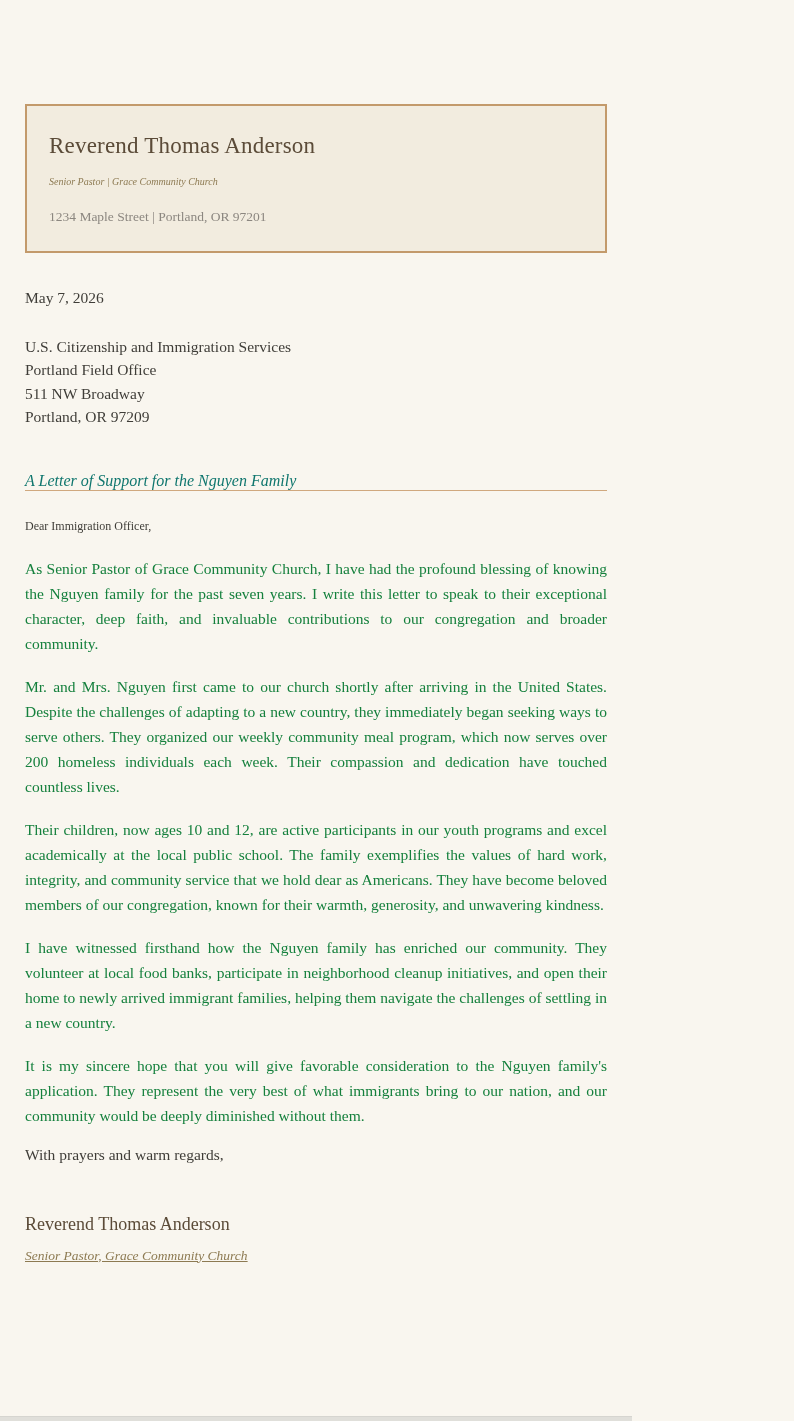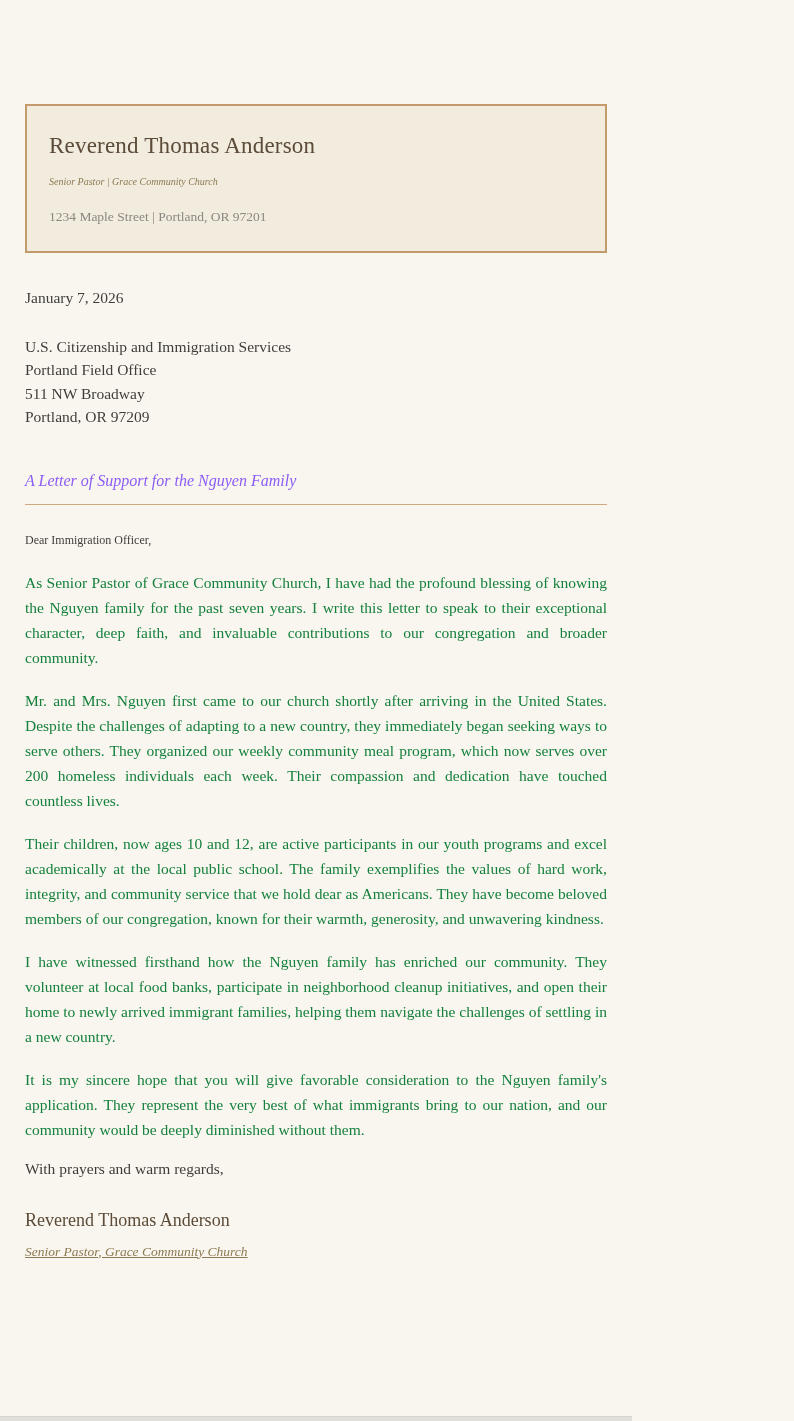--- a/index.html
+++ b/index.html
@@ -57,42 +57,41 @@
   .recipient {
     font-size: 15.5px;
     line-height: 23.5px;
     margin-bottom: 43px;
   }
 
   
   .subject {
     font-size: 16px;
     font-style: italic;
-    color: #8b5cf6;
-    padding-bottom: 14px;
+    color: #0f766e;
     border-bottom: 1px solid #d0a87e;
     margin-bottom: 28px;
   }
 
   
   .salutation {
     font-size: 12px;
     margin-bottom: 22px;
   }
   .body-paragraph {
     font-size: 15.5px;
     line-height: 25px;
     text-align: justify;
     margin-bottom: 18px;
     color: #15803d;
   }
   .closing {
     font-size: 15.5px;
     margin-top: 2px;
-    margin-bottom: 32px;
+    margin-bottom: 50px;
   }
 
   
   .signature-name {
     font-size: 18px;
     color: #5b4b38;
     margin-bottom: 13px;
   }
   .signature-title {
     font-size: 13.5px;
@@ -119,21 +118,21 @@
   <div class="content">
 
     <div class="letterhead">
       <div class="letterhead-name">Reverend Thomas Anderson</div>
       <div class="letterhead-title">Senior Pastor | Grace Community Church</div>
       <div class="letterhead-contact">
         <div>1234 Maple Street | Portland, OR 97201</div>
       </div>
     </div>
 
-    <div class="date-line">January 7, 2026</div>
+    <div class="date-line">May 7, 2026</div>
 
     <div class="recipient">
       <div>U.S. Citizenship and Immigration Services</div>
       <div>Portland Field Office</div>
       <div>511 NW Broadway</div>
       <div>Portland, OR 97209</div>
     </div>
 
     <div class="subject">A Letter of Support for the Nguyen Family</div>
 

